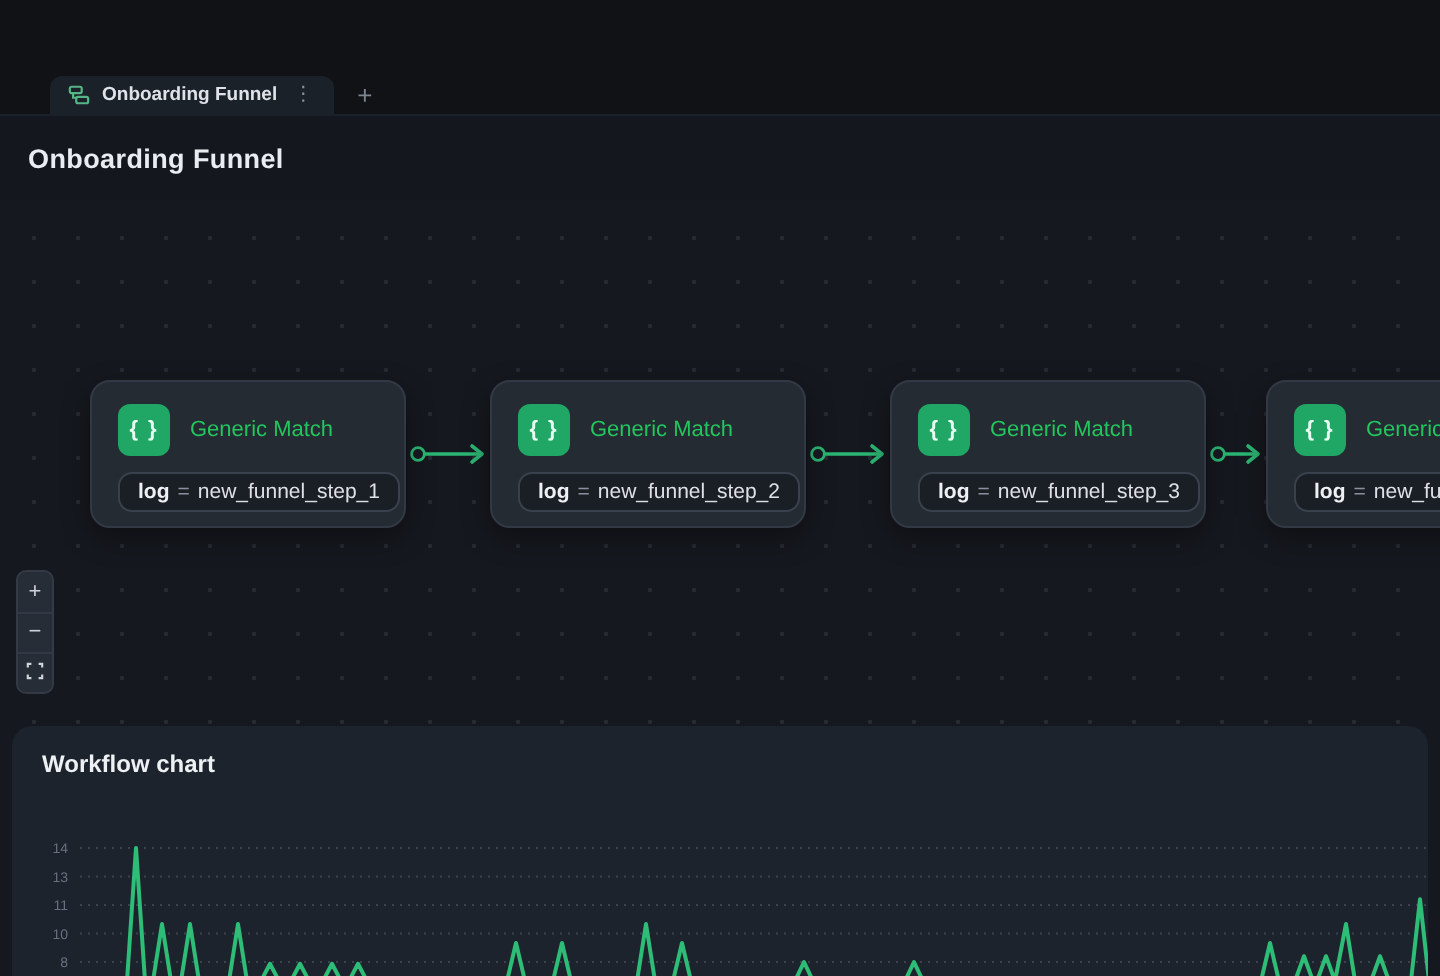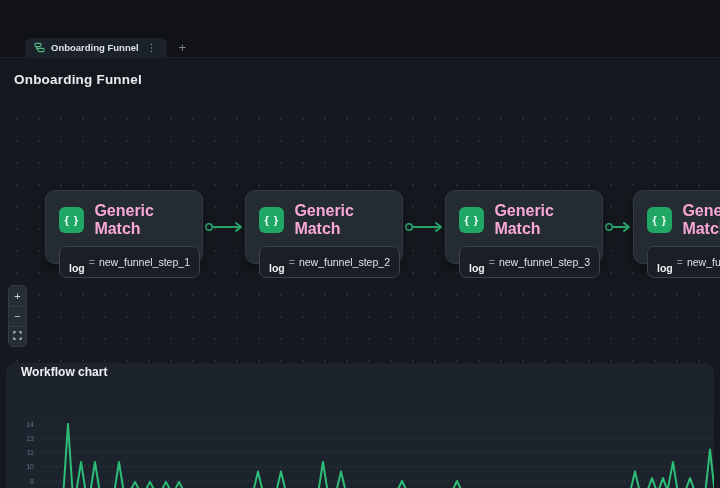--- a/index.html
+++ b/index.html
@@ -28,41 +28,41 @@
             background-size:22px 22px; background-position:6px 8px; overflow:hidden; }
   #edge-layer { position:absolute; left:0; top:0; z-index:1; }
 
   .node { position:absolute; width:158px; height:74px; background:#252b33;
           border:1px solid #323945; border-radius:10px; z-index:2;
           box-shadow:0 5px 14px rgba(0,0,0,.38); cursor:grab; }
   .node-head { display:flex; align-items:center; gap:10px; padding:11px 0 0 13px; }
   .node-icon { width:26px; height:26px; background:#21a765; border-radius:6px;
                display:flex; align-items:center; justify-content:center;
                color:#eafff4; font-size:11px; font-weight:bold; letter-spacing:1px; }
-  .node-title { color:#f9a8d4; font-size:16px; font-weight:700; }
+  .node-title { color:#22c55e; font-size:11px; font-weight:400; }
   .node-pill { margin:8px 0 0 13px; display:inline-flex; align-items:center; gap:4px;
                background:#1a1f26; border:1px solid #3a414c; border-radius:7px;
                padding:3px 9px; font-size:10.5px; }
-  .pill-key { color:#eef1f4; font-weight:bold;margin-top:12px; }
+  .pill-key { color:#eef1f4; font-weight:bold; }
   .pill-op  { color:#8a919d; }
   .pill-val { color:#dde1e6;text-align:right; }
 
   
   .zoom-controls { position:absolute; left:8px; top:185px; z-index:3; width:19px;
                    background:#272d36; border:1px solid #333a45; border-radius:5px;
                    display:flex; flex-direction:column; overflow:hidden; }
   .zoom-controls button { width:100%; height:20px; background:none; border:none;
                    color:#cfd4db; font-size:11px; line-height:1; cursor:pointer;
                    display:flex; align-items:center; justify-content:center; }
   .zoom-controls button + button { border-top:1px solid #333a45; }
 
   
   .chart-panel { position:absolute; left:6px; right:6px; top:263px; height:140px;
                  background:#1d232c; border-radius:10px 10px 0 0; z-index:4; overflow:hidden; }
-  .chart-title { color:#eef1f4; font-size:12px; font-weight:bold; padding:2px 0 0 15px; }
+  .chart-title { color:#eef1f4; font-size:12px; font-weight:bold; padding:12px 0 0 15px; }
   #chart-svg { position:absolute; left:0; top:0; }
   .ytick { fill:#667080; font-size:7px; }
 </style>
 </head>
 <body>
 
 <div class="app">
 
   <div class="topbar"></div>
 

